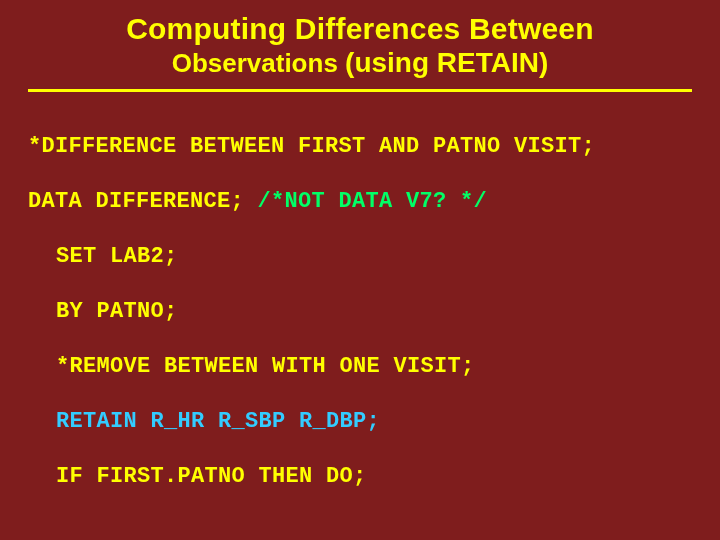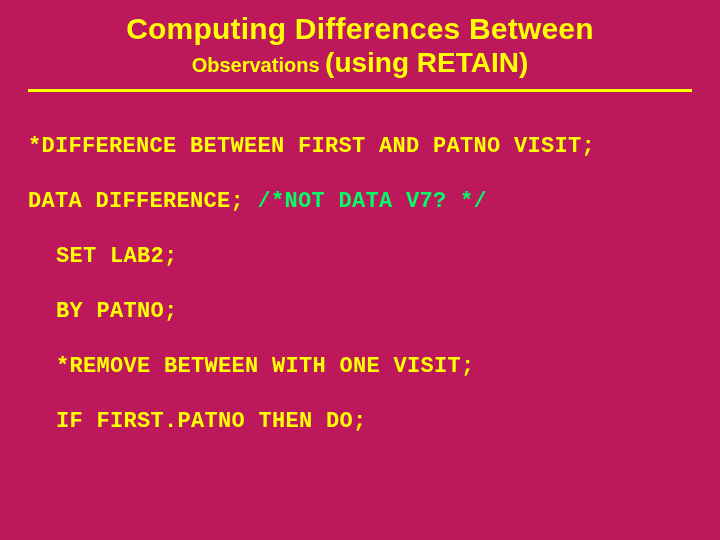--- a/index.html
+++ b/index.html
@@ -7,37 +7,37 @@
     padding: 0;
     width: 720px;
     height: 540px;
     background: #0000e0;
     font-family: Arial, Helvetica, sans-serif;
     overflow: hidden;
   }
   .slide {
     width: 720px;
     height: 540px;
-    background: #be185d;
+    background: #7f1d1d;
     box-sizing: border-box;
     padding: 12px 28px 0 28px;
   }
   .title {
     color: #ffff00;
     font-weight: bold;
     text-align: center;
     line-height: 1.15;
     padding: 0 40px 6px 40px;
   }
   .title .t1 {
     font-size: 30px;
     letter-spacing: 0.2px;
   }
   .title .t2 {
-    font-size: 20px;
+    font-size: 26px;
   }
   .title .sub {
     font-size: 28px;
   }
   hr.rule {
     border: none;
     border-top: 3px solid #ffff00;
     margin: 4px 0 14px 0;
   }
   .code {
@@ -66,20 +66,21 @@
   </div>
 
   <hr class="rule">
 
   <div class="code">
 <div>*DIFFERENCE BETWEEN FIRST AND PATNO VISIT;</div>
 <div><span>DATA DIFFERENCE; </span><span class="green">/*NOT DATA V7? */</span></div>
 <div class="ind1">SET LAB2;</div>
 <div class="ind1">BY PATNO;</div>
 <div class="ind1">*REMOVE BETWEEN WITH ONE VISIT;</div>
+<div class="ind1 aqua">RETAIN R_HR R_SBP R_DBP;</div>
 <div class="ind1">IF FIRST.PATNO THEN DO;</div>
 
 
 
 
   </div>
 
 </div>
 
 </body></html>

